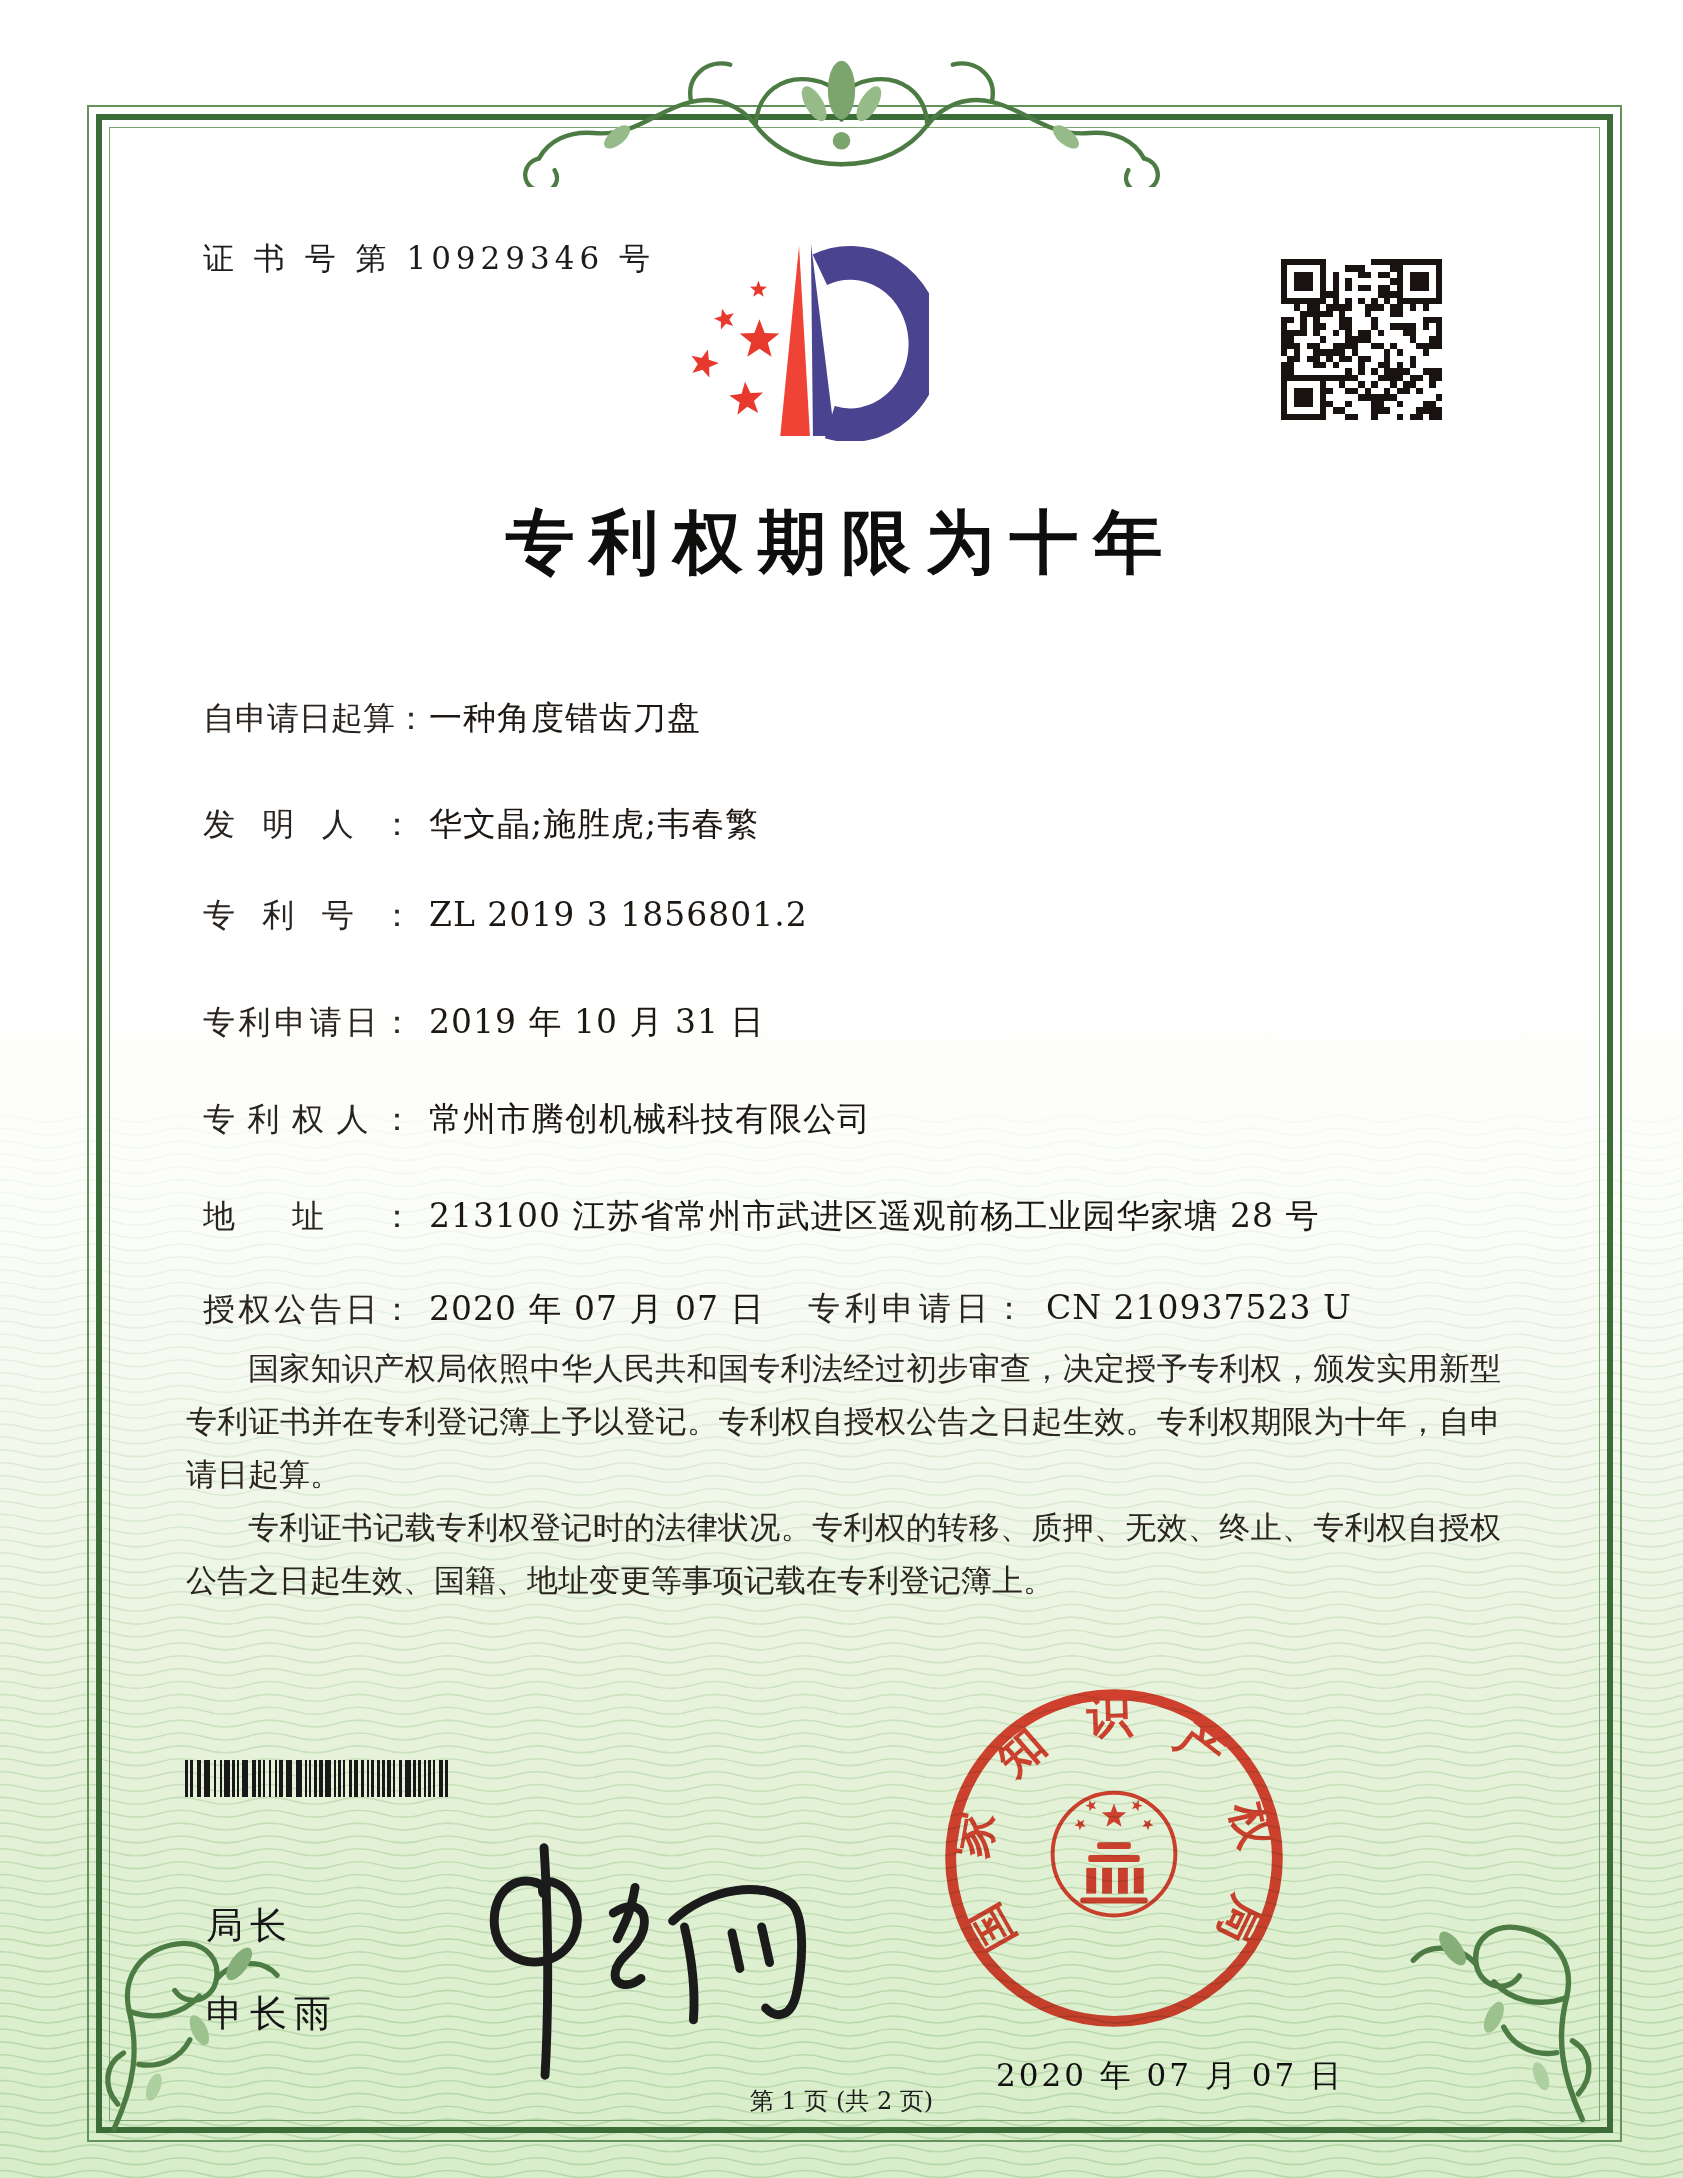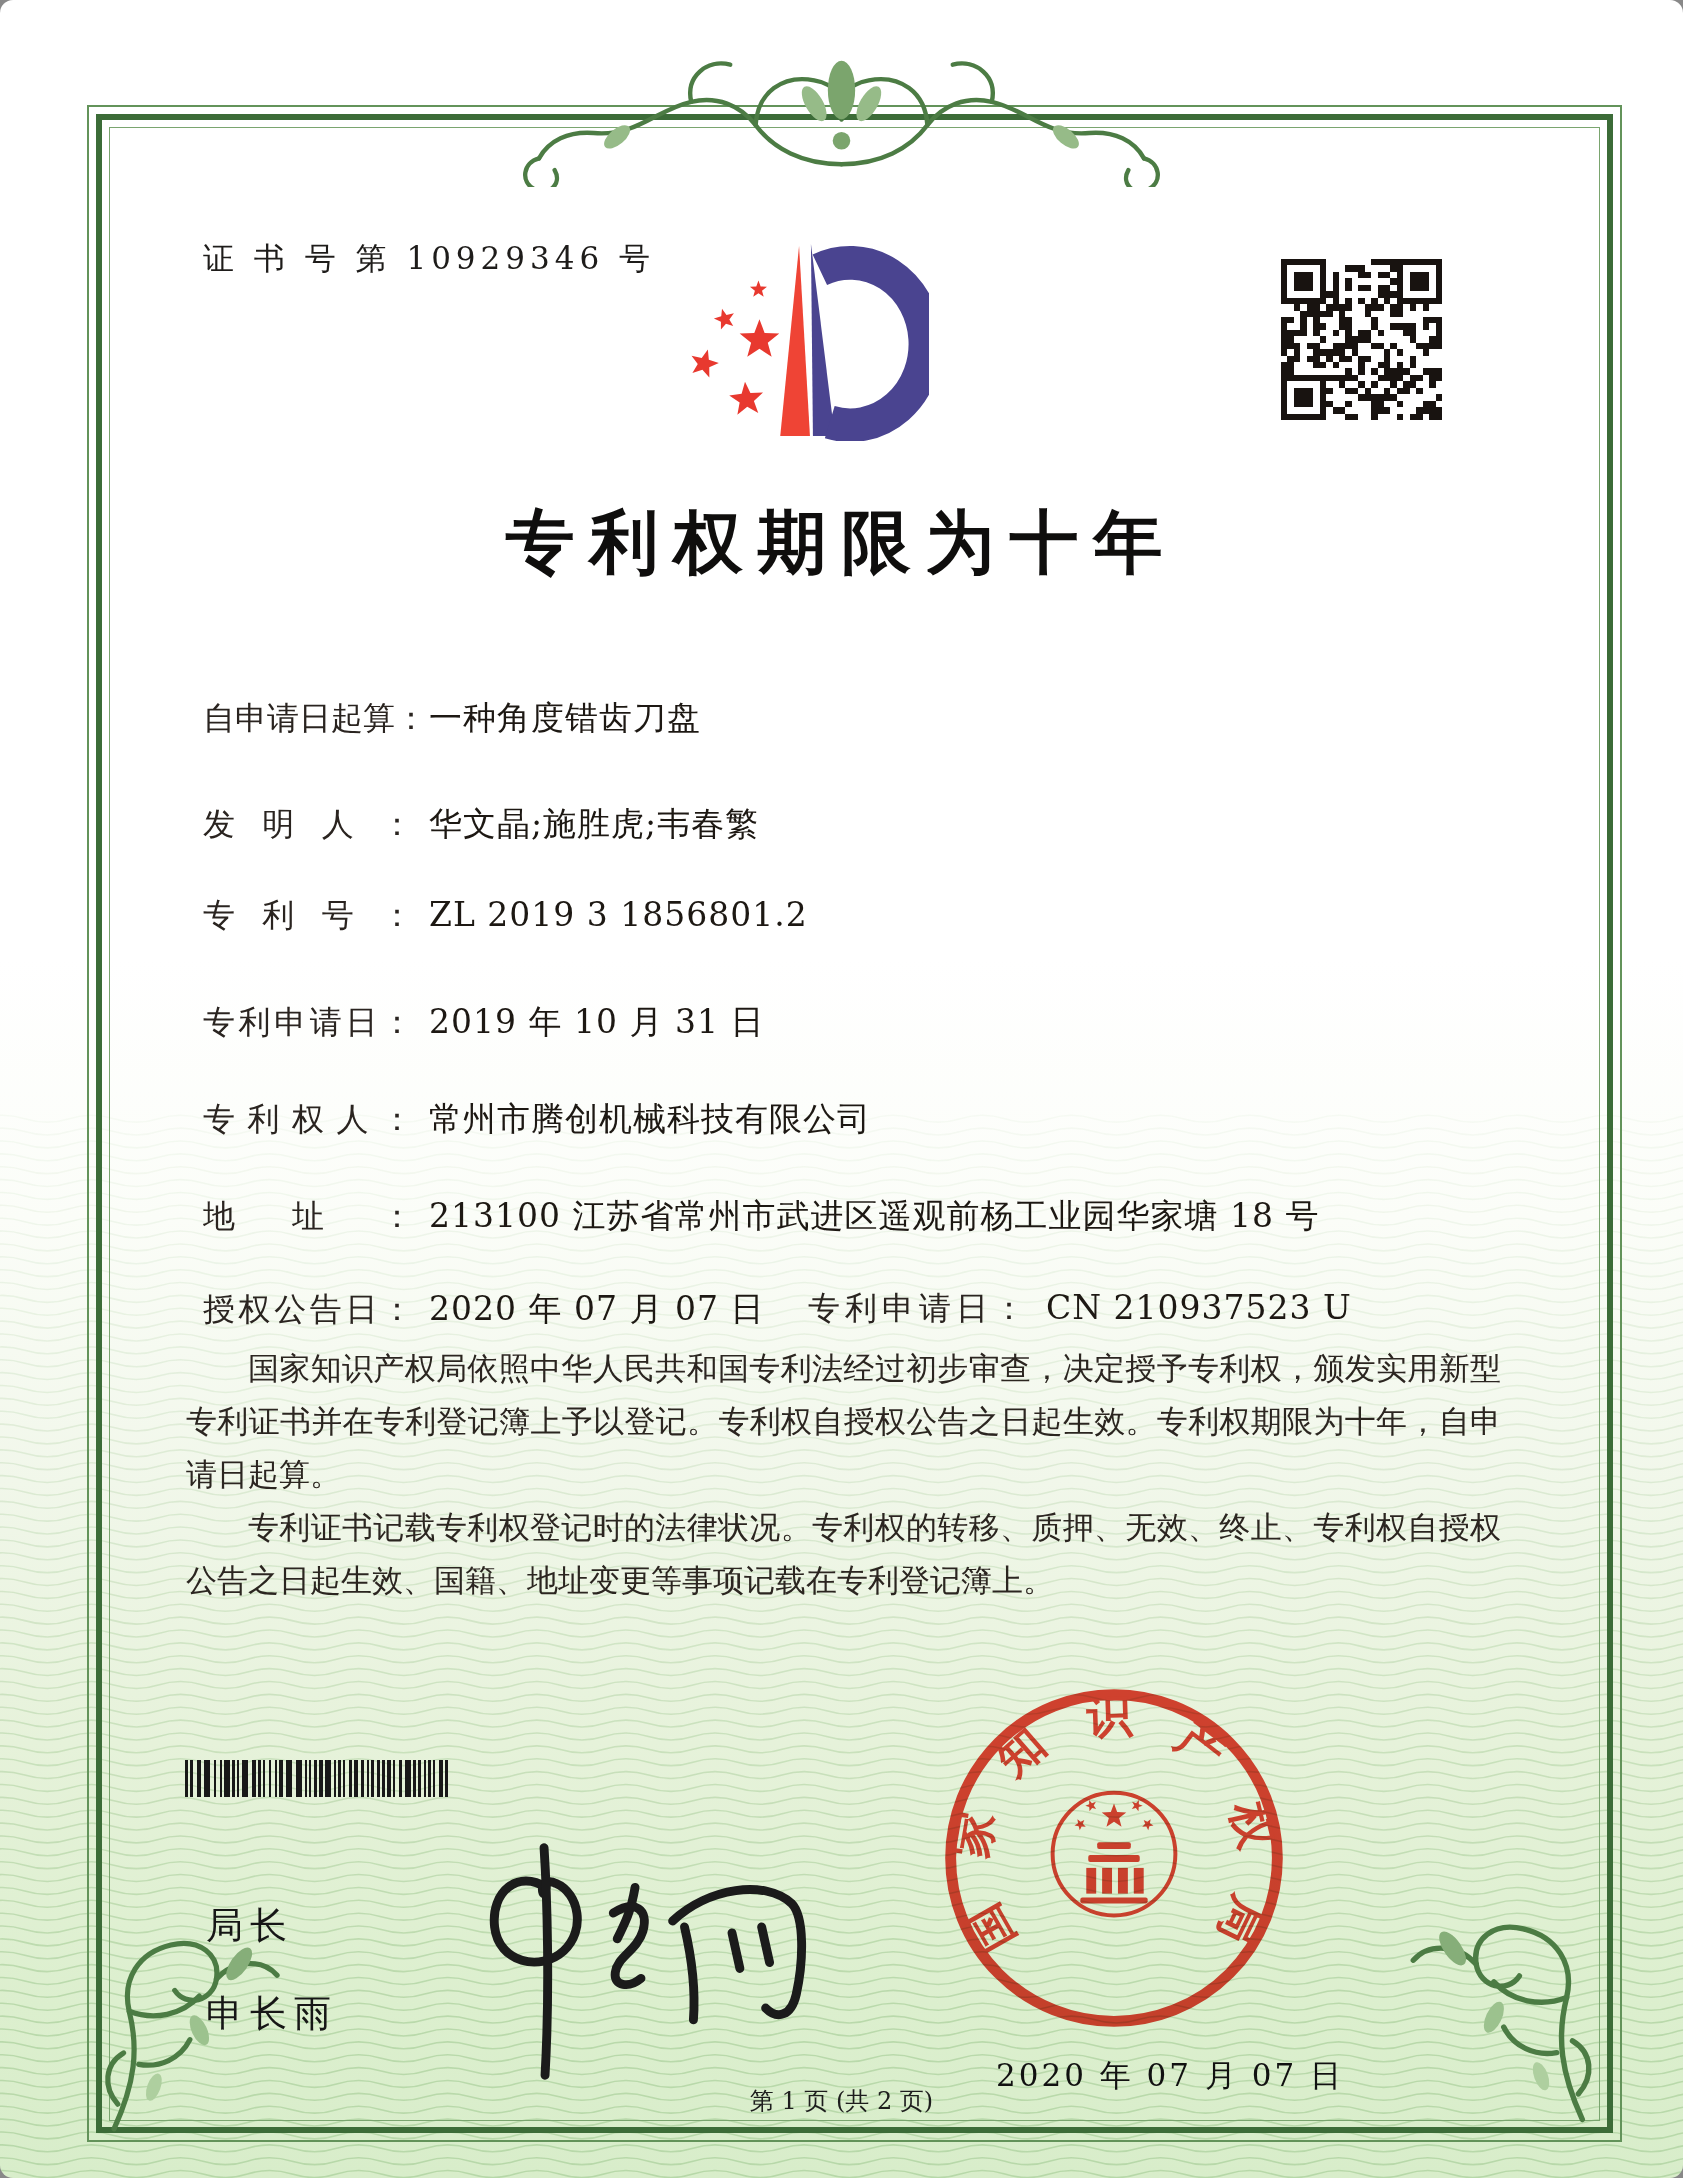--- a/index.html
+++ b/index.html
@@ -1,18 +1,18 @@
 <!DOCTYPE html>
 <html><head>
 <meta charset="utf-8">
 <style>
   html,body{margin:0;padding:0;background:#888;}
   .page{position:relative;width:1683px;height:2178px;margin:0 auto;overflow:hidden;
     background:linear-gradient(180deg,#ffffff 0%,#ffffff 44%,#fbfdf8 56%,#f1f7ea 68%,#e6f2da 80%,#dcefce 92%,#d8edca 100%);
-    font-family:"DejaVu Serif","Liberation Serif",serif;color:#241f1b;border-radius:13px;}
+    font-family:"DejaVu Serif","Liberation Serif",serif;color:#241f1b;}
   svg.waves{position:absolute;left:0;top:0;width:1683px;height:2178px;z-index:0;}
   .frame-a{position:absolute;left:87px;top:105px;right:61px;bottom:36px;border:2px solid #63935a;z-index:1;}
   .frame-b{position:absolute;left:96px;top:114px;right:70px;bottom:45px;border:6px solid #3c6c38;z-index:1;}
   .frame-c{position:absolute;left:109px;top:127px;right:83px;bottom:57px;border:1px solid #7aa56f;z-index:1;}
   .orn-top{position:absolute;left:500px;top:38px;width:683px;height:149px;z-index:2;}
   .orn-bl{position:absolute;left:97px;top:1893px;width:218px;height:246px;z-index:2;}
   .orn-br{position:absolute;left:1374px;top:1873px;width:226px;height:259px;z-index:2;transform:scaleX(-1);}
   .cert-no{position:absolute;left:203px;top:238px;font-size:31px;letter-spacing:5px;color:#1e1c1a;z-index:3;}
   .logo{position:absolute;left:681px;top:238px;width:248px;height:203px;z-index:3;}
   .qr{position:absolute;left:1281px;top:259px;width:161px;height:161px;z-index:3;
@@ -534,21 +534,21 @@
     <div class="frow" style="top:198px">
       <span class="flabel">专利号：</span><span class="fvalue">ZL 2019 3 1856801.2</span>
     </div>
     <div class="frow" style="top:304px">
       <span class="flabel">专利申请日：</span><span class="fvalue">2019 年 10 月 31 日</span>
     </div>
     <div class="frow" style="top:401px">
       <span class="flabel">专利权人：</span><span class="fvalue">常州市腾创机械科技有限公司</span>
     </div>
     <div class="frow" style="top:498px">
-      <span class="flabel">地址：</span><span class="fvalue">213100 江苏省常州市武进区遥观前杨工业园华家塘 18 号</span>
+      <span class="flabel">地址：</span><span class="fvalue">213100 江苏省常州市武进区遥观前杨工业园华家塘 28 号</span>
     </div>
     <div class="frow" style="top:591px">
       <span class="flabel">授权公告日：</span><span class="fvalue">2020 年 07 月 07 日</span>
       <span class="pair2">
         <span class="flabel2">专利申请日：</span><span class="fvalue">CN 210937523 U</span>
       </span>
     </div>
   </div>
 
   <div class="body-text">

